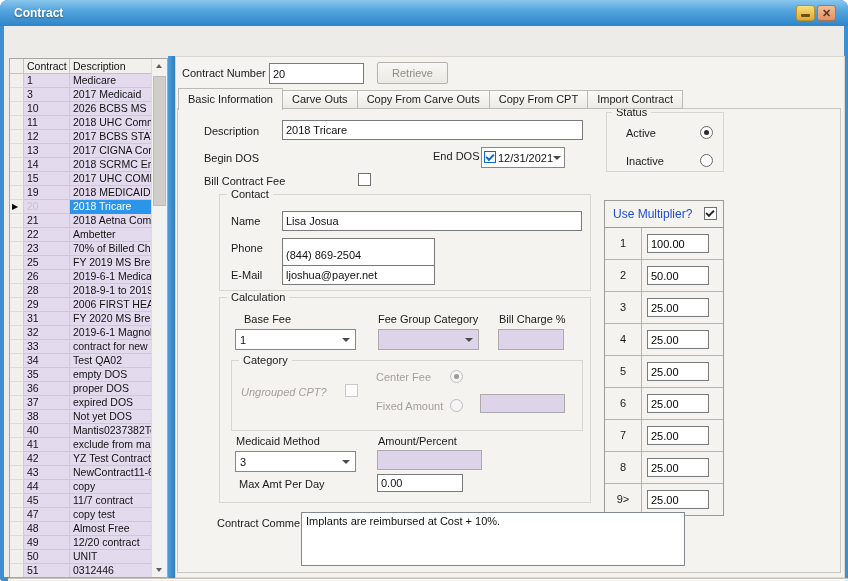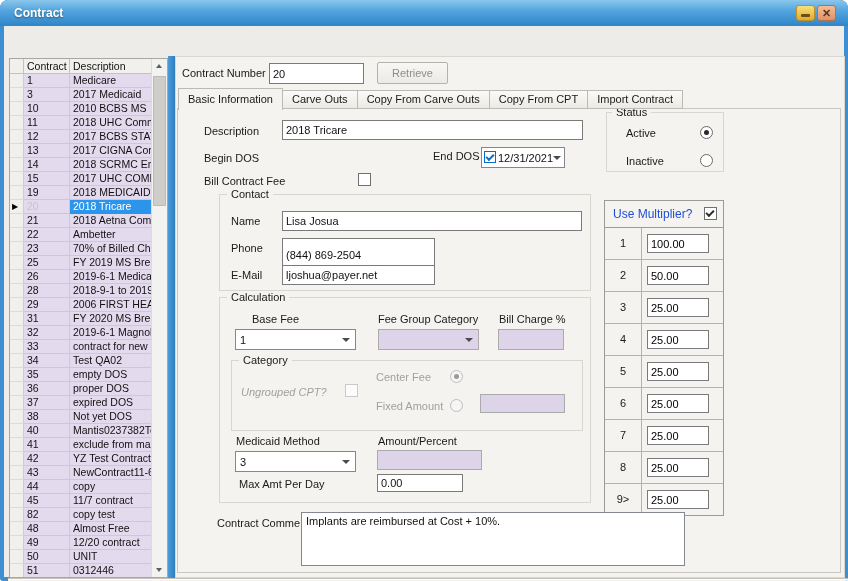--- a/index.html
+++ b/index.html
@@ -118,21 +118,21 @@
               <span class="arrow"></span>
             </div>
     <div class="c-num">3</div>
     <div class="c-desc">2017 Medicaid</div>
   </div>
           <div class="gr">
     <div class="c-sel">
               <span class="arrow"></span>
             </div>
     <div class="c-num">10</div>
-    <div class="c-desc">2010 BCBS MS</div>
+    <div class="c-desc">2026 BCBS MS</div>
   </div>
           <div class="gr">
     <div class="c-sel">
               <span class="arrow"></span>
             </div>
     <div class="c-num">11</div>
     <div class="c-desc">2018 UHC Comme</div>
   </div>
           <div class="gr">
     <div class="c-sel">
@@ -320,21 +320,21 @@
     <div class="c-sel">
               <span class="arrow"></span>
             </div>
     <div class="c-num">45</div>
     <div class="c-desc">11/7 contract</div>
   </div>
           <div class="gr">
     <div class="c-sel">
               <span class="arrow"></span>
             </div>
-    <div class="c-num">82</div>
+    <div class="c-num">47</div>
     <div class="c-desc">copy test</div>
   </div>
           <div class="gr">
     <div class="c-sel">
               <span class="arrow"></span>
             </div>
     <div class="c-num">48</div>
     <div class="c-desc">Almost Free</div>
   </div>
           <div class="gr">
@@ -402,21 +402,21 @@
     <span class="lbl" style="left:227px;top:189px;">Name</span>
     <input class="tb" style="left: 278px; top: 185px; width: 300px; height: 20px;" value="Lisa Josua">
     <span class="lbl" style="left:227px;top:216px;">Phone</span>
     <input class="tb" style="left: 278px; top: 212px; width: 153px; height: 34px;" value="(844) 869-2504">
     <span class="lbl" style="left:227px;top:243px;">E-Mail</span>
     <input class="tb" style="left: 278px; top: 239px; width: 153px; height: 20px;" value="ljoshua@payer.net">
 
     <div class="gb" style="left:215px;top:271px;width:372px;height:206px;"></div>
     <span class="legend" style="left:223px;top:265px;">Calculation</span>
 
-    <span class="lbl" style="left:248px;top:287px;">Base Fee</span>
+    <span class="lbl" style="left:240px;top:287px;">Base Fee</span>
     <div class="combo" style="left:231px;top:303px;width:121px;height:21px;">
       <span class="txt">1</span>
       <span class="chev"></span>
     </div>
     <span class="lbl" style="left:374px;top:287px;">Fee Group Category</span>
     <div class="combo disabled" style="left:374px;top:303px;width:101px;height:21px;">
       <span class="txt"></span>
       <span class="chev"></span>
     </div>
     <span class="lbl" style="left:495px;top:287px;">Bill Charge %</span>

